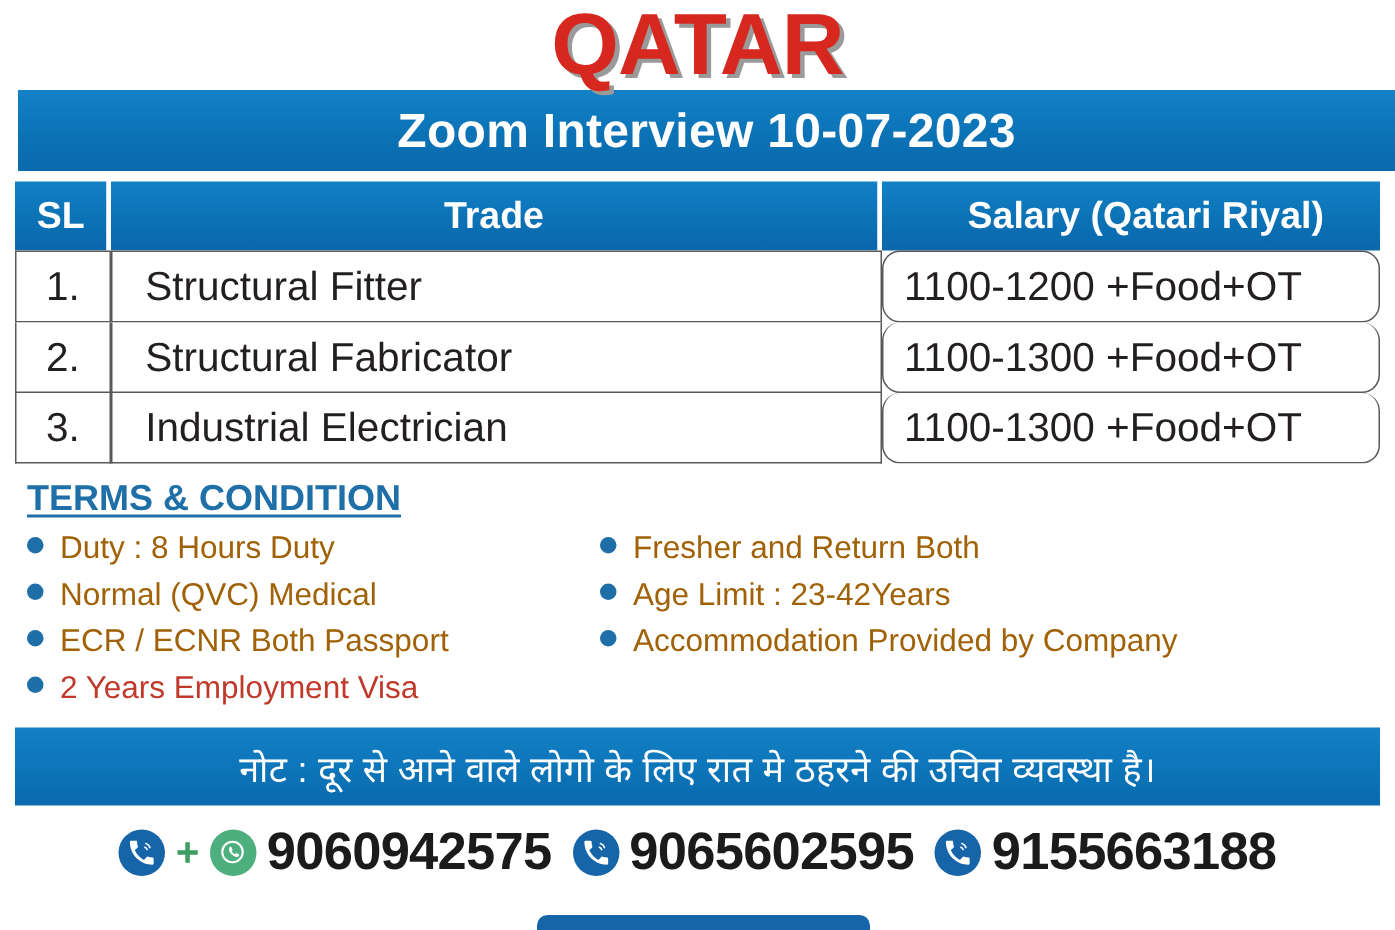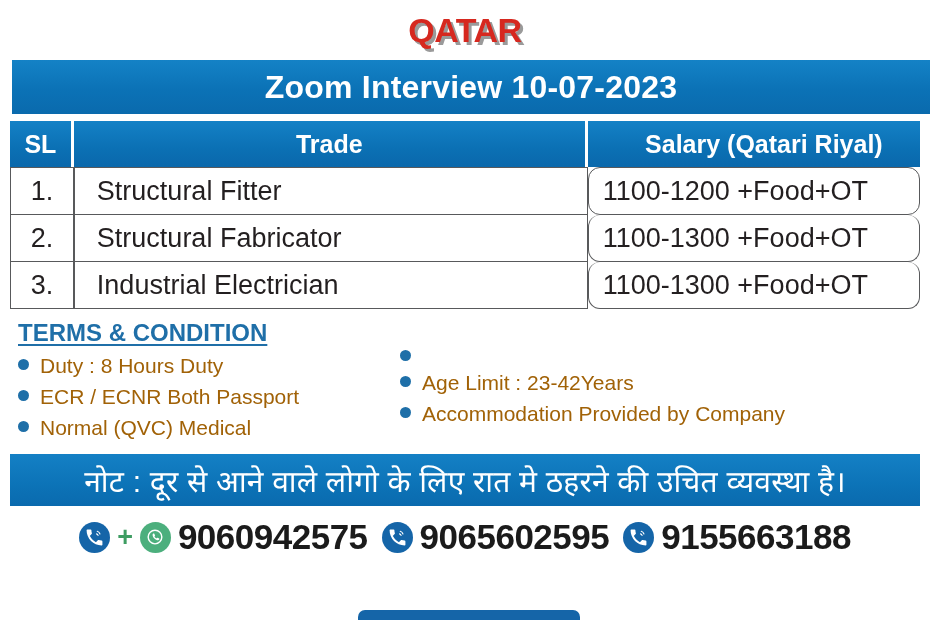--- a/index.html
+++ b/index.html
@@ -18,21 +18,21 @@
   
   .title-band {
     height: 60px;
     display: flex;
     align-items: center;
     justify-content: center;
   }
   .country-title {
     font-family: "Liberation Sans", sans-serif;
     font-weight: bold;
-    font-size: 34px;
+    font-size: 58px;
     line-height: 50px;
     letter-spacing: -0.5px;
     color: #D6281F;
     text-shadow: 3px 3px 0 #9a9a9a;
   }
 
   
   .interview-banner {
     height: 54px;
     background: linear-gradient(180deg, #1482C6 0%, #0B72B6 55%, #0A6AAD 100%);
@@ -131,21 +131,21 @@
   .note-banner {
     margin: 8px 10px 0 10px;
     height: 52px;
     background: linear-gradient(180deg, #1480C5 0%, #0C73B7 60%, #0A6AAE 100%);
     display: flex;
     align-items: center;
     justify-content: center;
   }
   .note-text {
     font-family: "Liberation Sans", sans-serif;
-    font-size: 30px;
+    font-size: 24px;
     color: #ffffff;
     letter-spacing: 0.2px;
   }
 
   
   .contacts {
     display: flex;
     align-items: center;
     justify-content: center;
     height: 50px;
@@ -247,31 +247,36 @@
   <div class="terms-heading">TERMS &amp; CONDITION</div>
   <div class="terms-columns">
 
     <div class="terms-col-left">
       <div class="term-item">
         <span class="bullet"></span>
         <span class="term-text">Duty : 8 Hours Duty</span>
       </div>
       <div class="term-item">
         <span class="bullet"></span>
+        <span class="term-text">Normal (QVC) Medical</span>
+      </div>
+      <div class="term-item">
+        <span class="bullet"></span>
         <span class="term-text">ECR / ECNR Both Passport</span>
       </div>
       <div class="term-item">
         <span class="bullet"></span>
-        <span class="term-text">Normal (QVC) Medical</span>
+        <span class="term-text highlight">2 Years Employment Visa</span>
       </div>
     </div>
 
     <div class="terms-col-right">
       <div class="term-item">
         <span class="bullet"></span>
+        <span class="term-text">Fresher and Return Both</span>
       </div>
       <div class="term-item">
         <span class="bullet"></span>
         <span class="term-text">Age Limit : 23-42Years</span>
       </div>
       <div class="term-item">
         <span class="bullet"></span>
         <span class="term-text">Accommodation Provided  by Company</span>
       </div>
     </div>

